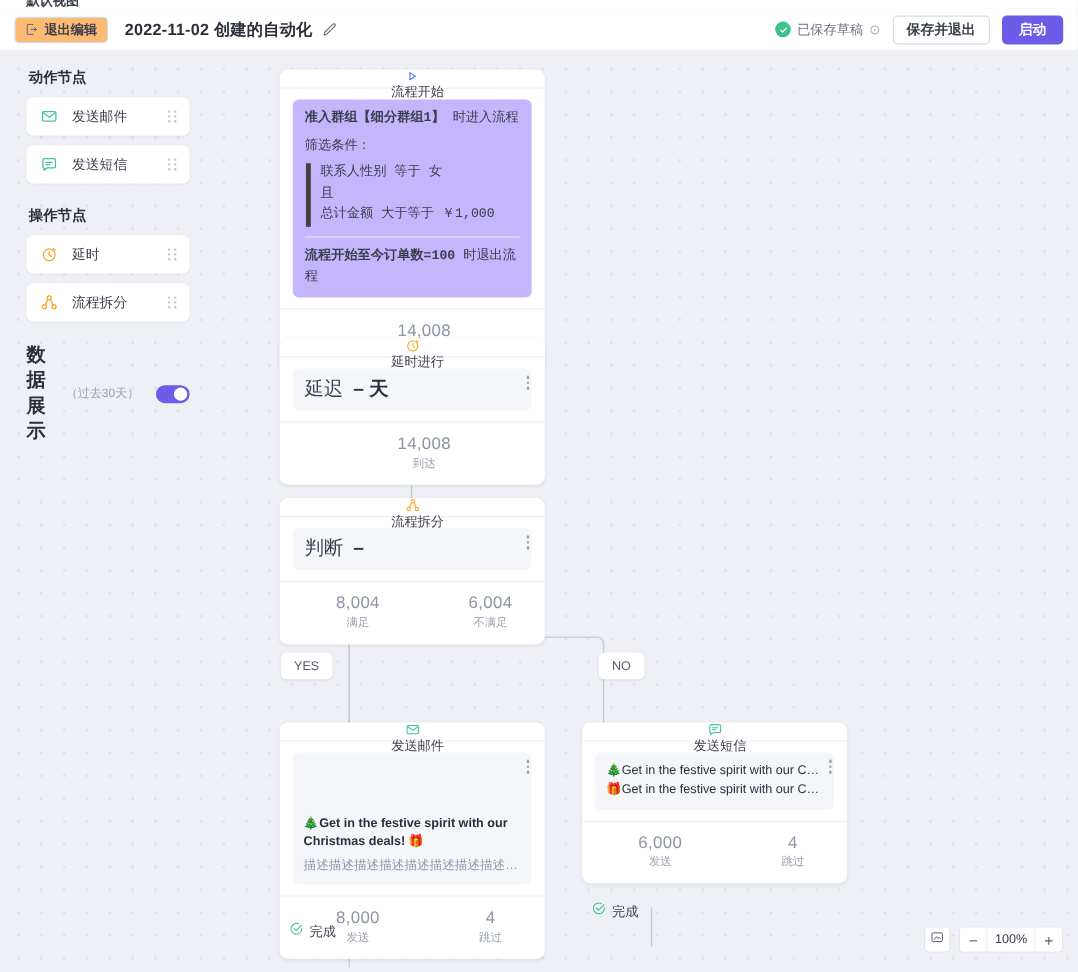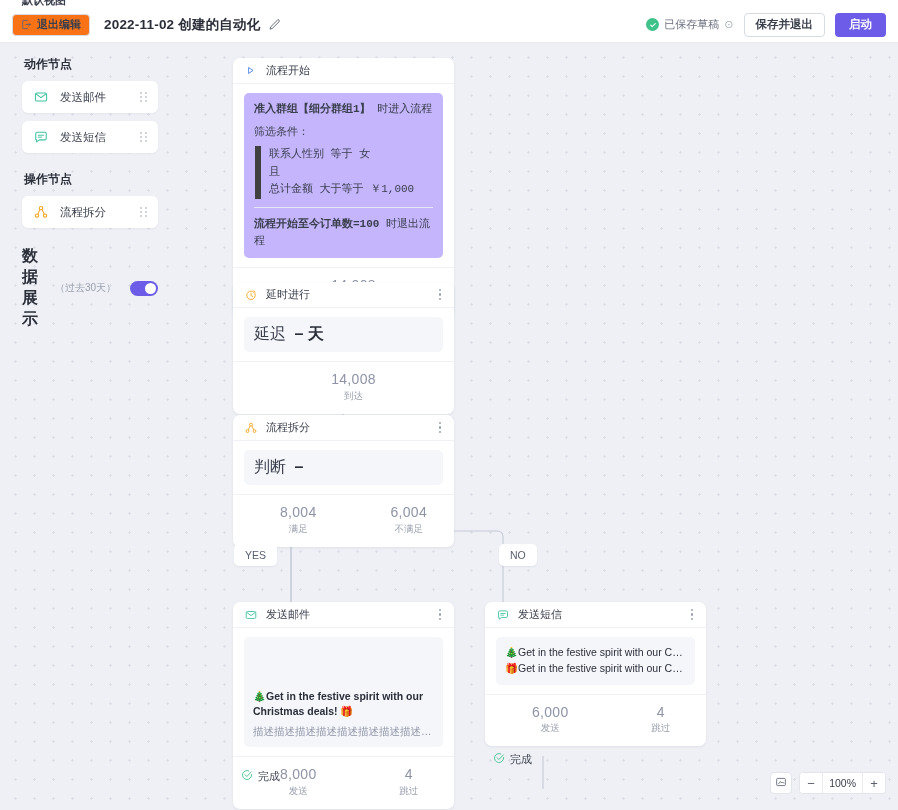--- a/index.html
+++ b/index.html
@@ -23,21 +23,21 @@
 
   
   .header {
     position:absolute; top:7px; left:0; width:898px; height:36px;
     background:#ffffff; border-bottom:1px solid #e8eaf0;
     display:flex; align-items:center; padding:0 12px;
   }
   .exit-btn {
     display:flex; align-items:center; gap:5px;
     height:22px; padding:0 8px;
-    border:1px solid #d8dbe4; border-radius:4px; background:#f97316;
+    border:1px solid #d8dbe4; border-radius:4px; background:#fdba74;
     font-size:11px; color:#3a3f4c; font-weight:700; cursor:pointer;
     white-space:nowrap;
   }
   .exit-btn svg { display:block; }
   .flow-title {
     margin-left:14px; font-size:13.5px; font-weight:700; color:#2b2f3a;
     white-space:nowrap; letter-spacing:.2px;
   }
   .edit-pencil { margin-left:8px; cursor:pointer; display:flex; align-items:center; }
   .header-right {
@@ -111,41 +111,42 @@
 
   
   .wires { position:absolute; left:0; top:0; width:898px; height:766px; pointer-events:none; }
 
   
   .node {
     position:absolute; background:#fff; border-radius:7px;
     box-shadow:0 1px 3px rgba(40,50,80,.08);
   }
   .node-head {
-    display:flex; align-items:center; height:26px; padding:0 11px 0 12px;
+    display:flex; align-items:center; height:16px; padding:0 11px 0 12px;
     border-bottom:1px solid #eff1f6;
+    flex-direction:column;
   }
   .node-head .nh-icon { width:13px; display:flex; align-items:center; flex:none; }
   .node-head .nh-title {
     margin-left:8px; font-size:11px; color:#3a3f4c; white-space:nowrap;
   }
   .kebab {
     margin-left:auto; display:flex; flex-direction:column; gap:2px;
     padding:4px 2px; cursor:pointer;
   }
   .kebab i { width:2.5px; height:2.5px; border-radius:50%; background:#9aa0ae; display:block; }
 
   .node-body { padding:9px 11px 0 11px; }
   .panel {
     background:#c4b5fd; border-radius:5px; padding:8px 10px;font-family:Liberation Mono, monospace;
   }
   .panel-line { font-size:11px; color:#3a3f4c; line-height:1.55; }
   .panel-line .bold { font-weight:700; }
   .cond-block {
-    border-left:6px solid #404040; padding-left:8px; margin:5px 0 2px 1px;
+    border-left:4px solid #404040; padding-left:8px; margin:5px 0 2px 1px;
   }
   .cond-block div { font-size:11px; color:#3a3f4c; line-height:1.6; }
   .panel-sep { height:1px; background:#e5e8f0; margin:8px 0; }
 
   .stats {
     display:flex; border-top:1px solid #eff1f6; margin-top:9px;
   }
   .stat { flex:1; text-align:center; padding:9px 0 11px;margin-left:20px; }
   .stat .v {
     font-size:14px; color:#8e94a6; font-weight:400; line-height:1.25;
@@ -294,20 +295,38 @@
             <i></i>
             <i></i>
             <i></i>
             <i></i>
             <i></i>
           </span>
       </div>
 
       <div class="side-group-title second">操作节点</div>
 
+      <div class="side-card">
+        <span class="sc-icon">
+          <svg width="14" height="14" viewBox="0 0 16 16" fill="none">
+            <circle cx="8" cy="8.4" r="5.6" stroke="#f5a623" stroke-width="1.2"></circle>
+            <path d="M8 5.4v3.2l2.1 1.3" stroke="#f5a623" stroke-width="1.2" stroke-linecap="round" stroke-linejoin="round"></path>
+            <path d="M11.8 2.3 13.6 4" stroke="#f5a623" stroke-width="1.2" stroke-linecap="round"></path>
+          </svg>
+        </span>
+        <span class="sc-label">延时</span>
+        <span class="drag-dots">
+            <i></i>
+            <i></i>
+            <i></i>
+            <i></i>
+            <i></i>
+            <i></i>
+          </span>
+      </div>
 
       <div class="side-card">
         <span class="sc-icon">
           <svg width="14" height="14" viewBox="0 0 16 16" fill="none">
             <circle cx="8" cy="3.6" r="1.9" stroke="#f5a623" stroke-width="1.2"></circle>
             <circle cx="3.4" cy="12.1" r="1.9" stroke="#f5a623" stroke-width="1.2"></circle>
             <circle cx="12.6" cy="12.1" r="1.9" stroke="#f5a623" stroke-width="1.2"></circle>
             <path d="M6.7 5.3 4.4 10.3M9.3 5.3l2.3 5" stroke="#f5a623" stroke-width="1.2" stroke-linecap="round"></path>
           </svg>
         </span>

